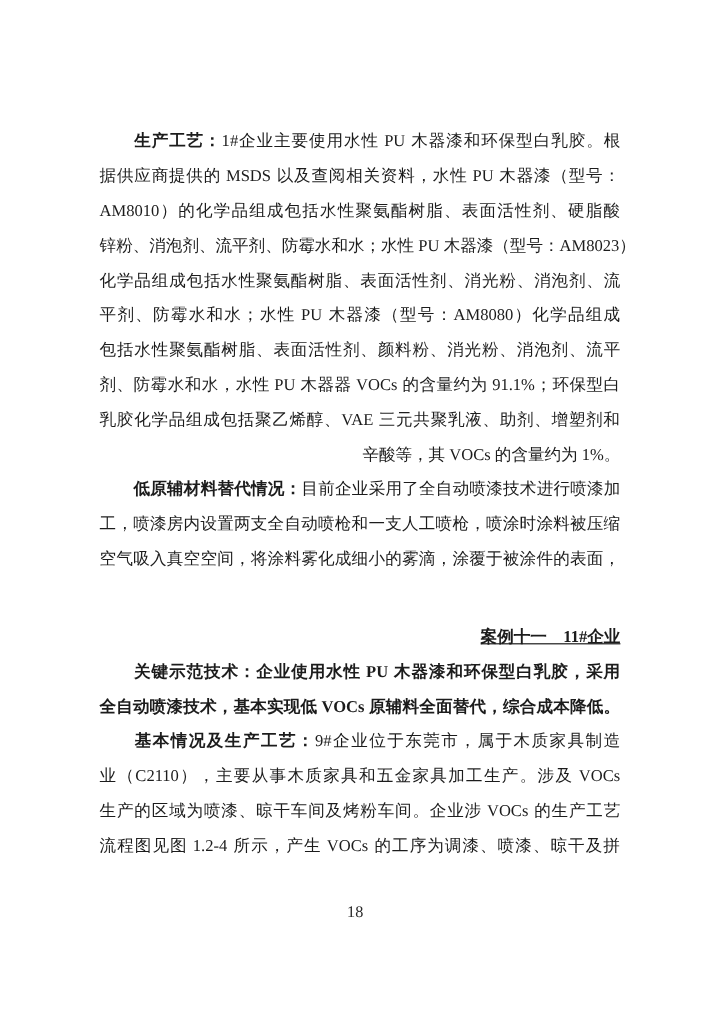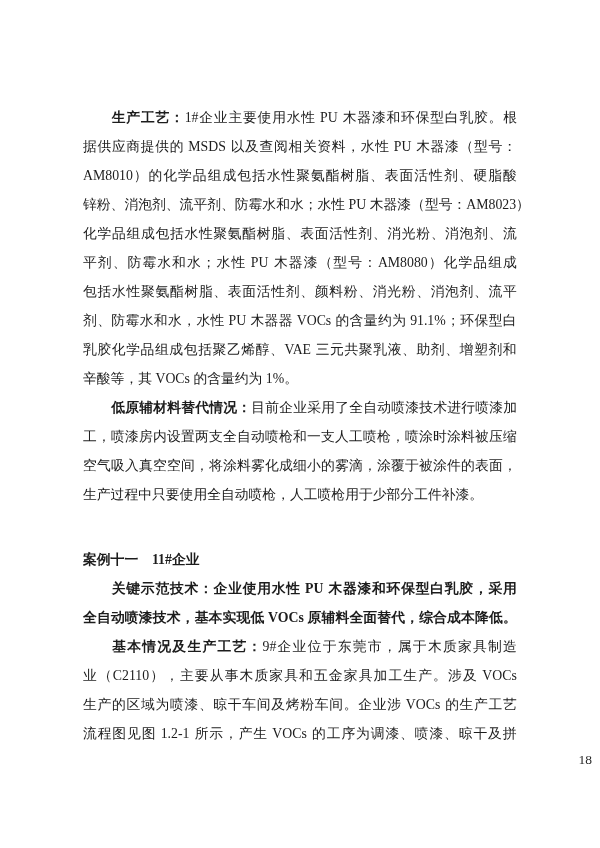--- a/index.html
+++ b/index.html
@@ -38,33 +38,35 @@
     display: inline-block;
     white-space: pre;
   }
   .indent-spacer {
     flex: 0 0 28px;
     width: 28px;
   }
   
   .line.plain {
     white-space: pre;
+    text-align: right;
   }
   .bold {
     font-weight: bold;
   }
   .gap-before {
     margin-top: 36px;
+    text-decoration: underline;
   }
   .page-number {
     position: absolute;
     top: 750px;
     left: 0;
     width: 592px;
-    text-align: right;
+    text-align: center;
     font-size: 13.5px;
     line-height: 20px;
     color: #2a2a2a;
   }
 </style>
 </head>
 <body>
 
 <div class="page">
   <div class="doc">
@@ -446,21 +448,20 @@
         <span>覆</span>
         <span>于</span>
         <span>被</span>
         <span>涂</span>
         <span>件</span>
         <span>的</span>
         <span>表</span>
         <span>面</span>
         <span>，</span>
       </div>
-      <div class="line plain"><span>生产过程中只要使用全自动喷枪，人工喷枪用于少部分工件补漆。</span></div>
       <div class="line plain gap-before"><span class="bold">案例十一　11#企业</span></div>
       <div class="line flexj indent">
         <span class="indent-spacer"></span>
         <span class="bold">关</span>
         <span class="bold">键</span>
         <span class="bold">示</span>
         <span class="bold">范</span>
         <span class="bold">技</span>
         <span class="bold">术</span>
         <span class="bold">：</span>
@@ -611,21 +612,21 @@
         <span>工</span>
         <span>艺</span>
       </div>
       <div class="line flexj">
         <span>流</span>
         <span>程</span>
         <span>图</span>
         <span>见</span>
         <span>图</span>
         <span> </span>
-        <span>1.2-1</span>
+        <span>1.2-4</span>
         <span> </span>
         <span>所</span>
         <span>示</span>
         <span>，</span>
         <span>产</span>
         <span>生</span>
         <span> </span>
         <span>VOCs</span>
         <span> </span>
         <span>的</span>

